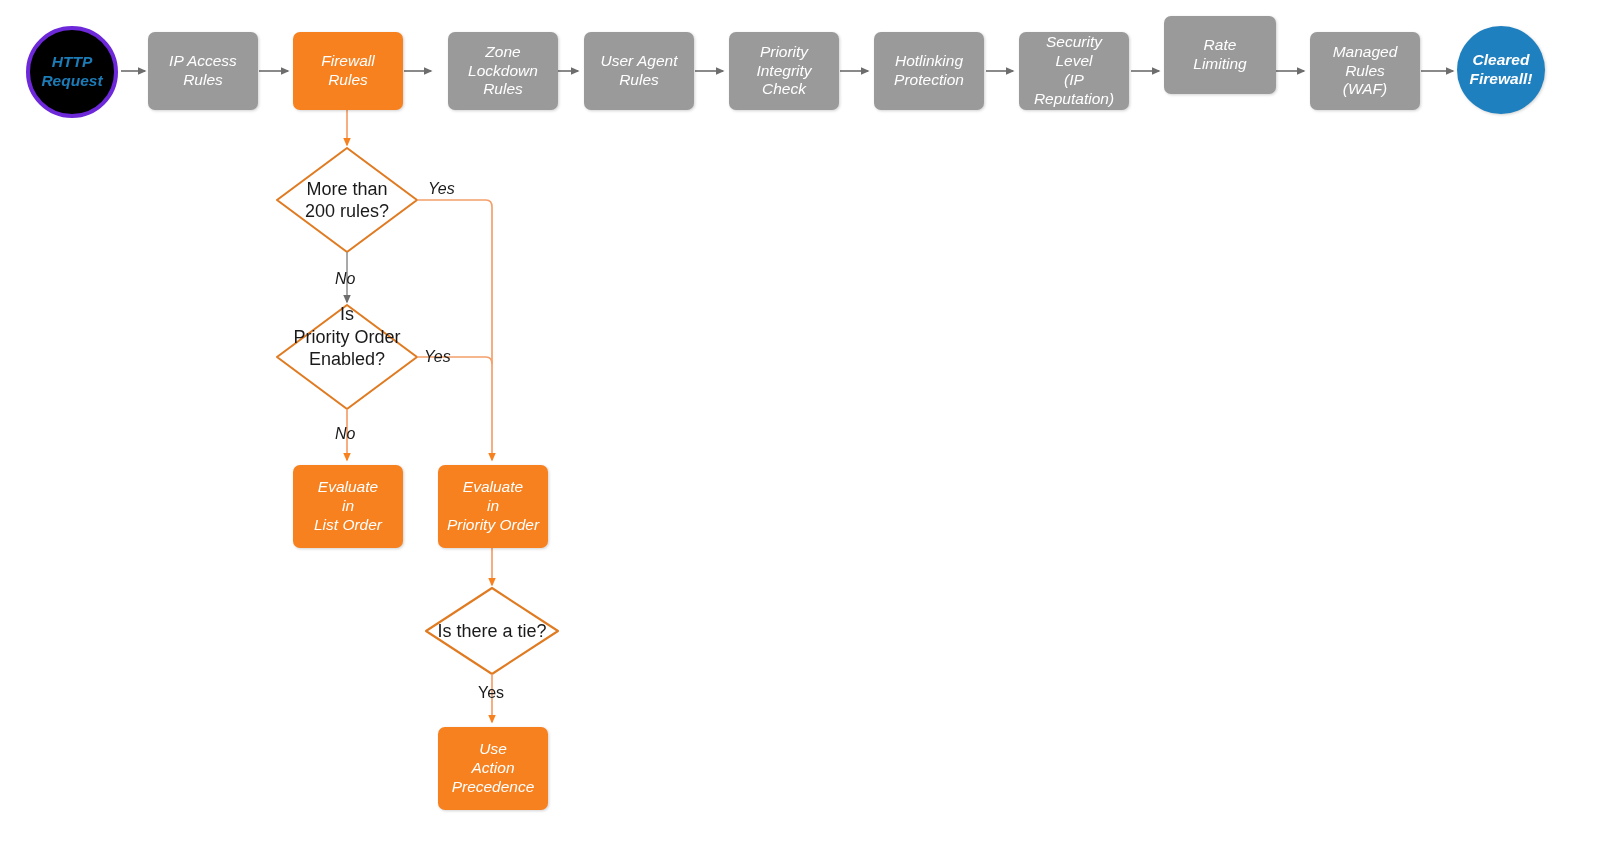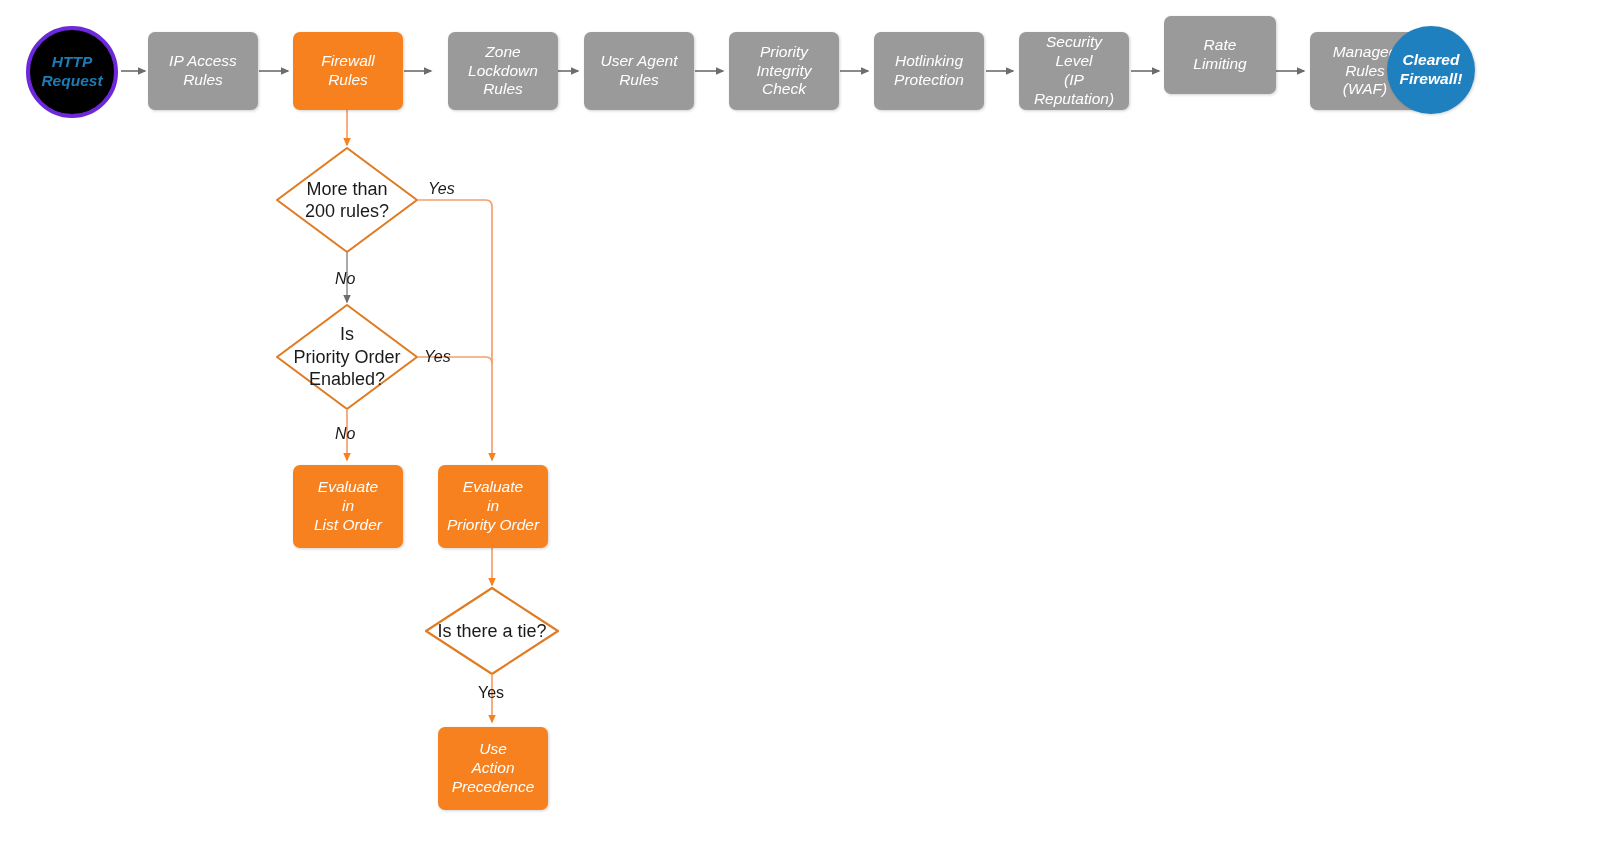--- a/index.html
+++ b/index.html
@@ -211,35 +211,35 @@
   </div>
 
   <div class="node proc gray" style="left:1310px; top:32px; width:110px; height:78px;">
     <span>
         <span class="ln">Managed</span>
         <span class="ln">Rules</span>
         <span class="ln">(WAF)</span>
       </span>
   </div>
 
-  <div class="node terminator end" style="left:1387px; top:26px; width:88px; height:88px;align-items:center;">
+  <div class="node terminator end" style="left:1457px; top:26px; width:88px; height:88px;align-items:center;">
     <span>
         <span class="ln">Cleared</span>
         <span class="ln">Firewall!</span>
       </span>
   </div>
 
   <div class="diamond-label" style="left:287px; top:170px; width:120px; height:60px;">
     <span>
         <span class="ln">More than</span>
         <span class="ln">200 rules?</span>
       </span>
   </div>
 
-  <div class="diamond-label" style="left:277px; top:322px; width:140px; height:70px;">
+  <div class="diamond-label" style="left:277px; top:302px; width:140px; height:70px;">
     <span>
         <span class="ln">Is</span>
         <span class="ln">Priority Order</span>
         <span class="ln">Enabled?</span>
       </span>
   </div>
 
   <div class="diamond-label" style="left:422px; top:614px; width:140px; height:34px;">
     <span>
         <span class="ln">Is there a tie?</span>

